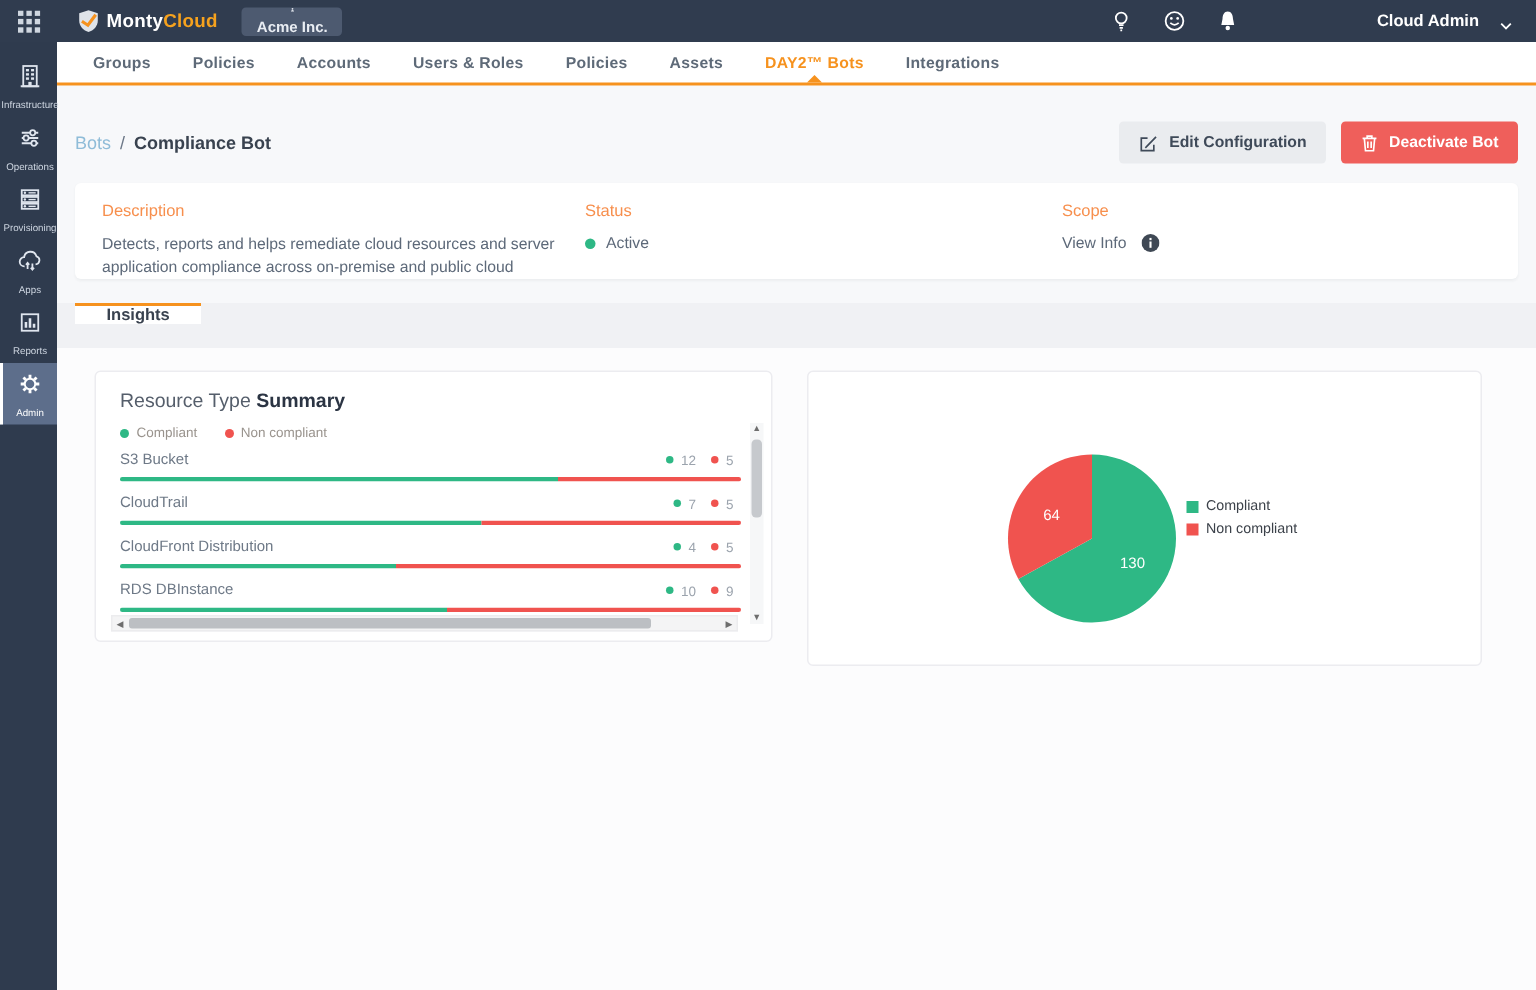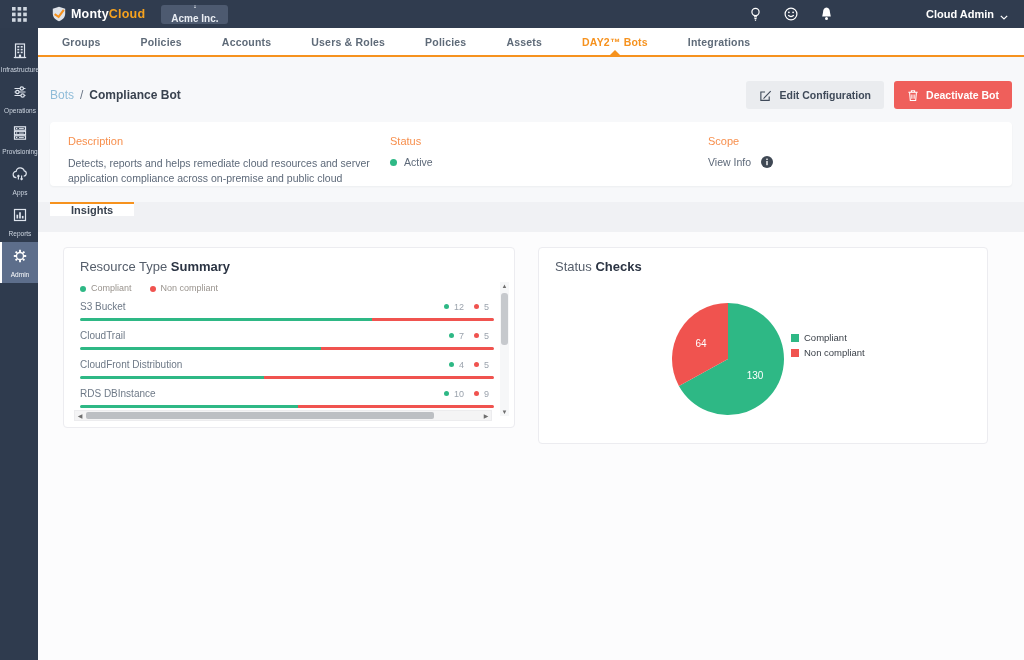--- a/index.html
+++ b/index.html
@@ -8,31 +8,31 @@
 
   
   .topbar { position:absolute; left:0; top:0; width:1024px; height:28px; background:#303c4f; display:flex; align-items:center; z-index:20; }
   .waffle-box { width:38px; height:28px; display:flex; align-items:center; justify-content:center; cursor:pointer; }
   .logo { display:flex; align-items:center; gap:4px; margin-left:13px; }
   .logo-text { font-size:12.5px; font-weight:bold; color:#fff; letter-spacing:.2px; }
   .logo-text b { color:#f6a21e; }
   .org-btn { margin-left:16px; height:19px; background:#4d5a70; border-radius:3px; padding:0 10px; display:flex; align-items:center; gap:5px; color:#e9edf3; font-size:10px; font-weight:bold; cursor:pointer;flex-direction:column; }
   .top-icons { margin-left:auto; display:flex; align-items:center; gap:20px; }
   .top-icon { cursor:pointer; display:flex; align-items:center; }
-  .user-menu { margin-left:92px; margin-right:16px; display:flex; align-items:flex-end; gap:6px; color:#fff; font-size:11px; font-weight:bold; cursor:pointer; }
+  .user-menu { margin-left:92px; margin-right:16px; display:flex; align-items:flex-end; gap:14px; color:#fff; font-size:11px; font-weight:bold; cursor:pointer; }
 
   
   .sidebar { position:absolute; left:0; top:28px; bottom:0; width:38px; background:#2f3b4e; z-index:15; padding-top:9px; }
   .side-item { height:41px; display:flex; flex-direction:column; align-items:center; justify-content:center; gap:2px; cursor:pointer; border-left:2px solid transparent; }
   .side-item .side-label { font-size:6.5px; color:#cdd5e0; }
   .side-item.active { background:#5d6e8b; border-left-color:#ffffff; }
   .side-item.active .side-label { color:#fff; }
 
   
-  .nav { position:absolute; left:38px; top:28px; right:0; height:29px; background:#ffffff; border-bottom:2px solid #f6921e; display:flex; align-items:center; padding-left:10px; z-index:10;gap:12px; }
+  .nav { position:absolute; left:38px; top:28px; right:0; height:29px; background:#ffffff; border-bottom:2px solid #f6921e; display:flex; align-items:center; padding-left:10px; z-index:10; }
   .nav-tab { font-size:10.5px; font-weight:bold; color:#5e6a78; padding:0 14px; height:100%; display:flex; align-items:center; position:relative; cursor:pointer; letter-spacing:.2px; }
   .nav-tab.active { color:#f6921e; }
   .nav-tab.active::after { content:""; position:absolute; left:50%; transform:translateX(-50%); bottom:0; width:0; height:0; border-left:5px solid transparent; border-right:5px solid transparent; border-bottom:5px solid #f6921e; }
 
   
   .content { position:absolute; left:38px; top:57px; right:0; bottom:0; background:#f7f8fa; display:flex; flex-direction:column; }
   .page-head { margin:24px 12px 0 12px; height:28px; display:flex; align-items:center; }
   .breadcrumb { font-size:12px; display:flex; gap:6px; align-items:center; }
   .crumb-link { color:#8fbcd8; cursor:pointer; }
   .crumb-sep { color:#6b7686; }
@@ -396,21 +396,20 @@
       <div class="hscroll">
         <span class="harrow">◀</span>
         <span class="htrack">
             <span class="hthumb"></span>
           </span>
         <span class="harrow">▶</span>
       </div>
     </div>
 
     <div class="card card-pie">
-      <div class="card-title"><span>Status </span><b>Checks</b></div>
       <div class="pie-svg-wrap" id="pie-wrap"><svg width="120" height="120" viewBox="0 0 120 120">
             <path d="M60,60 L60.00,4.00 A56,56 0 1 1 10.91,86.95 Z" fill="#2eb885"></path>
             <text class="pie-label" x="87.0" y="79.5">130</text>
             <path d="M60,60 L10.91,86.95 A56,56 0 0 1 60.00,4.00 Z" fill="#f0534f"></path>
             <text class="pie-label" x="33.0" y="47.5">64</text>
           </svg></div>
       <div class="pie-legend" id="pie-legend">
           <span class="pie-legend-item"><span class="pie-legend-swatch" style="background:#2eb885"></span>Compliant</span>
           <span class="pie-legend-item"><span class="pie-legend-swatch" style="background:#f0534f"></span>Non compliant</span>
         </div>

